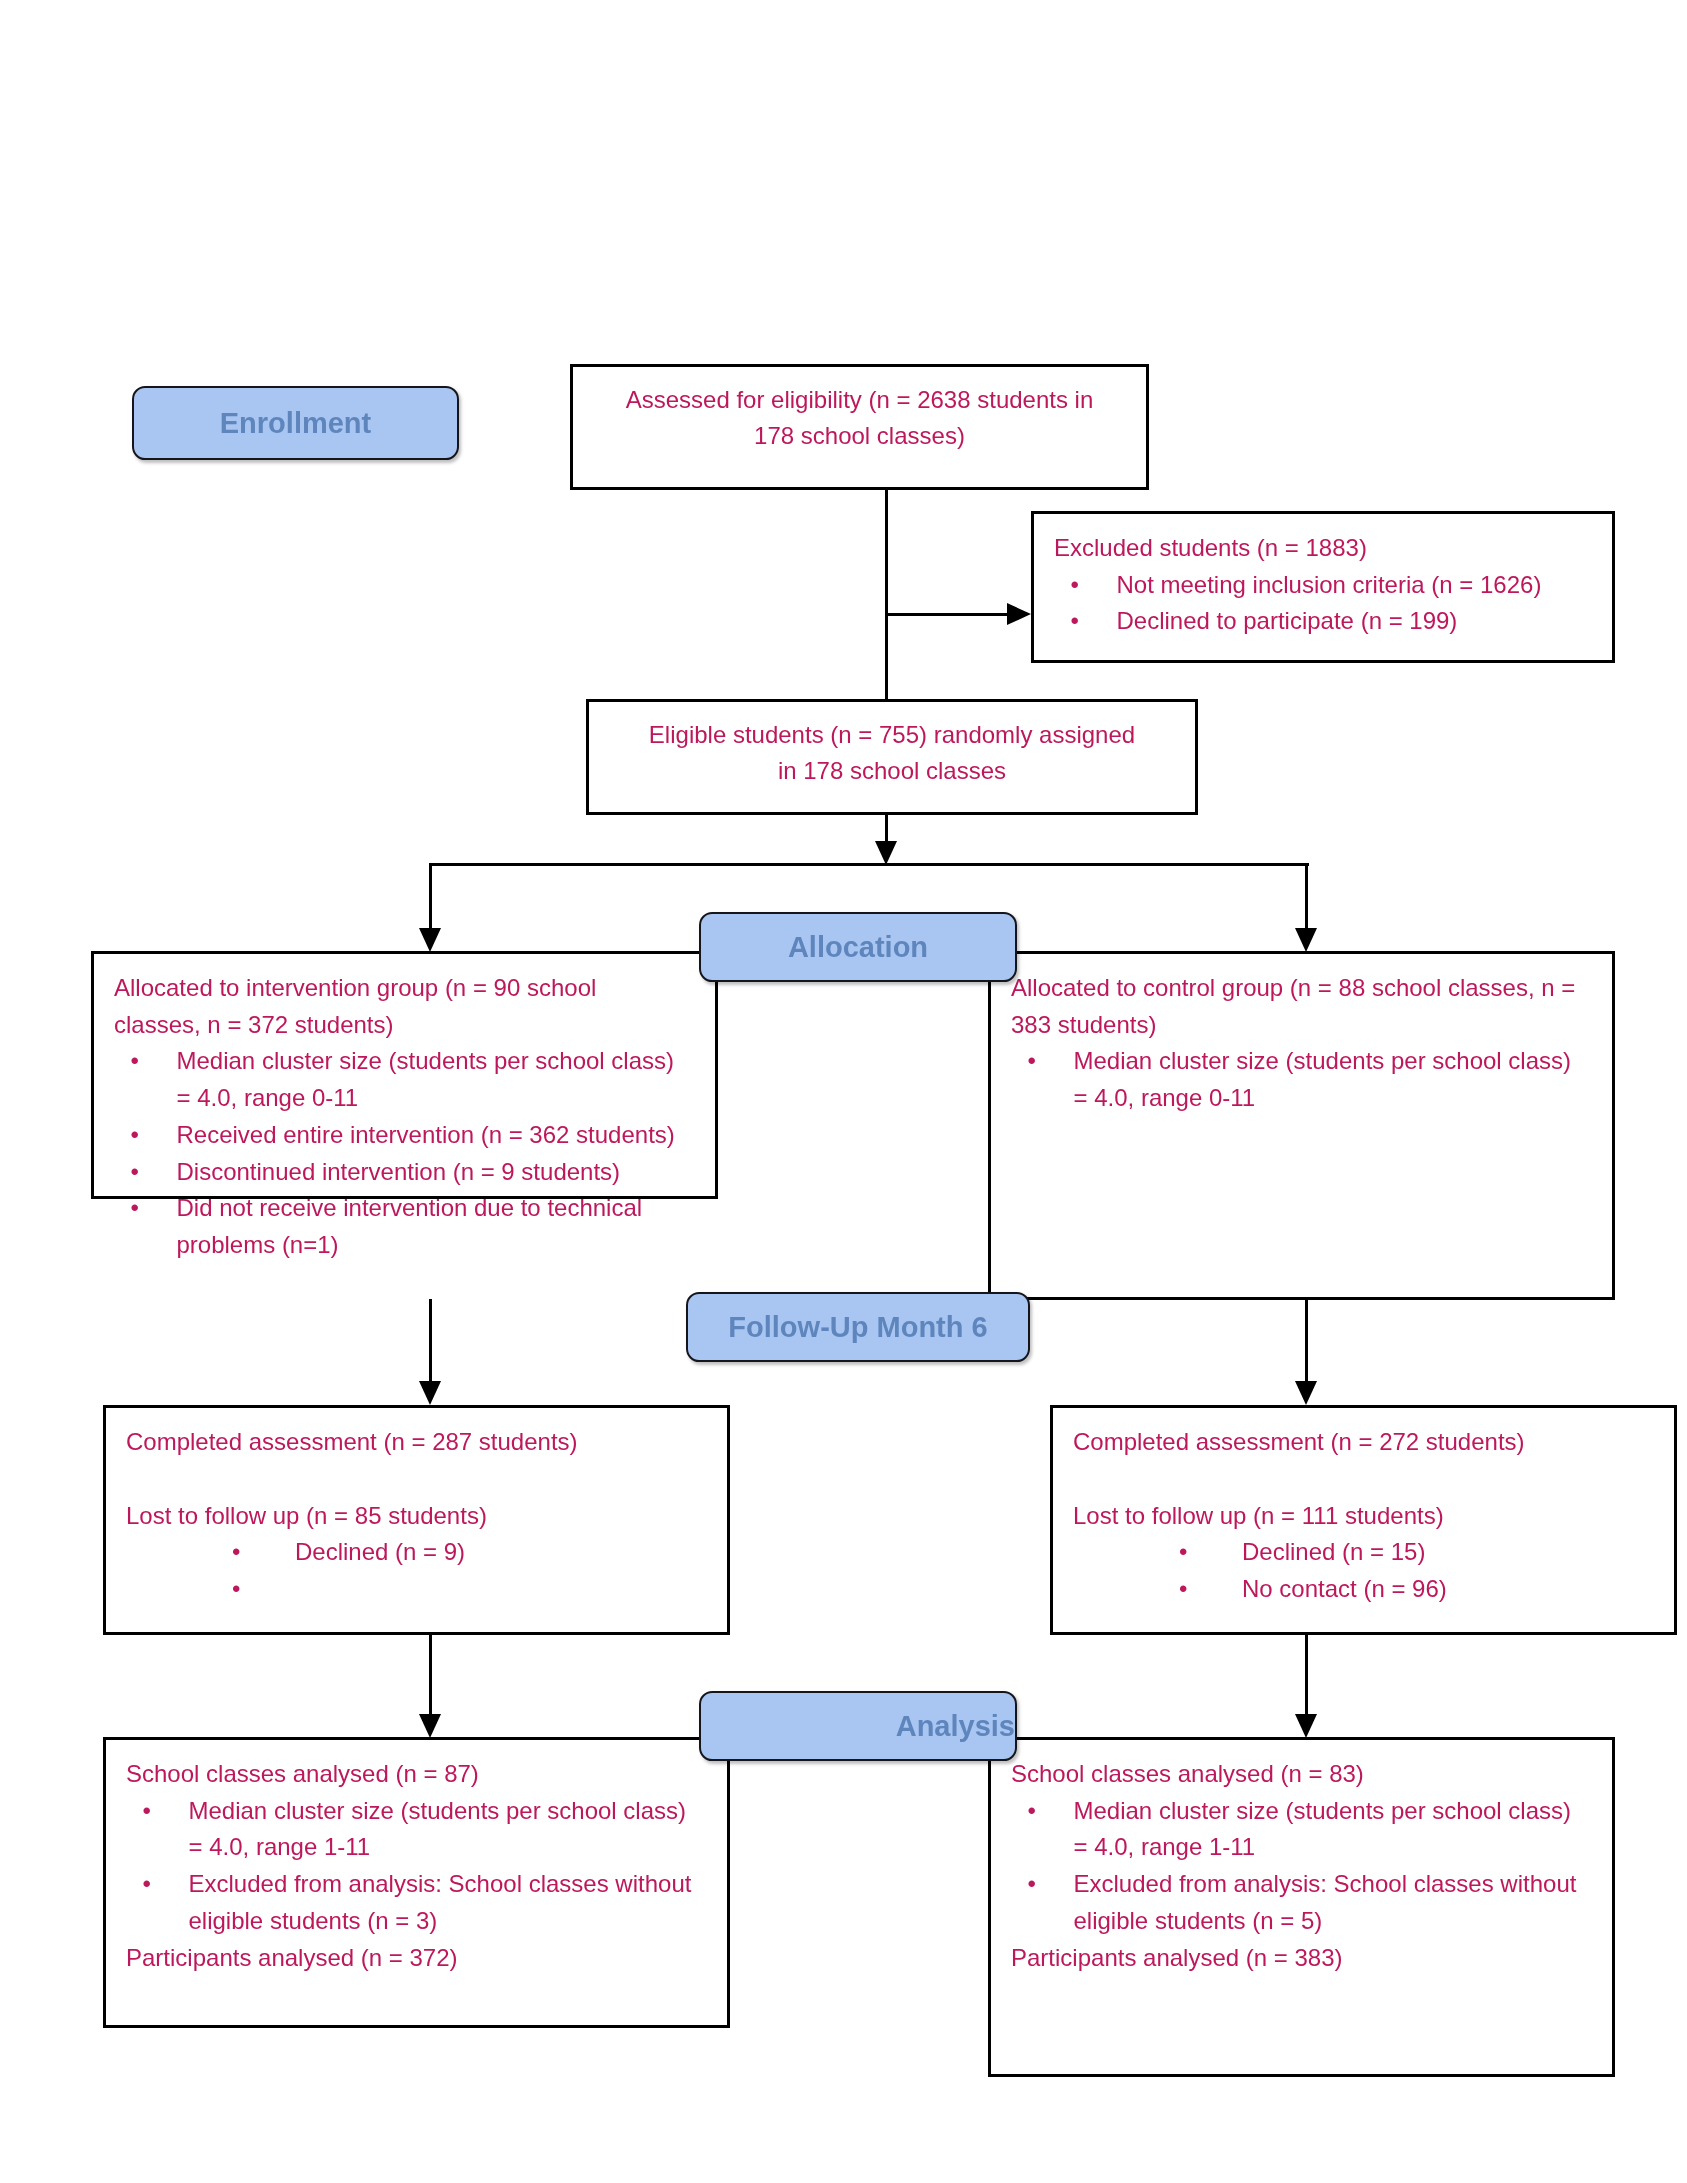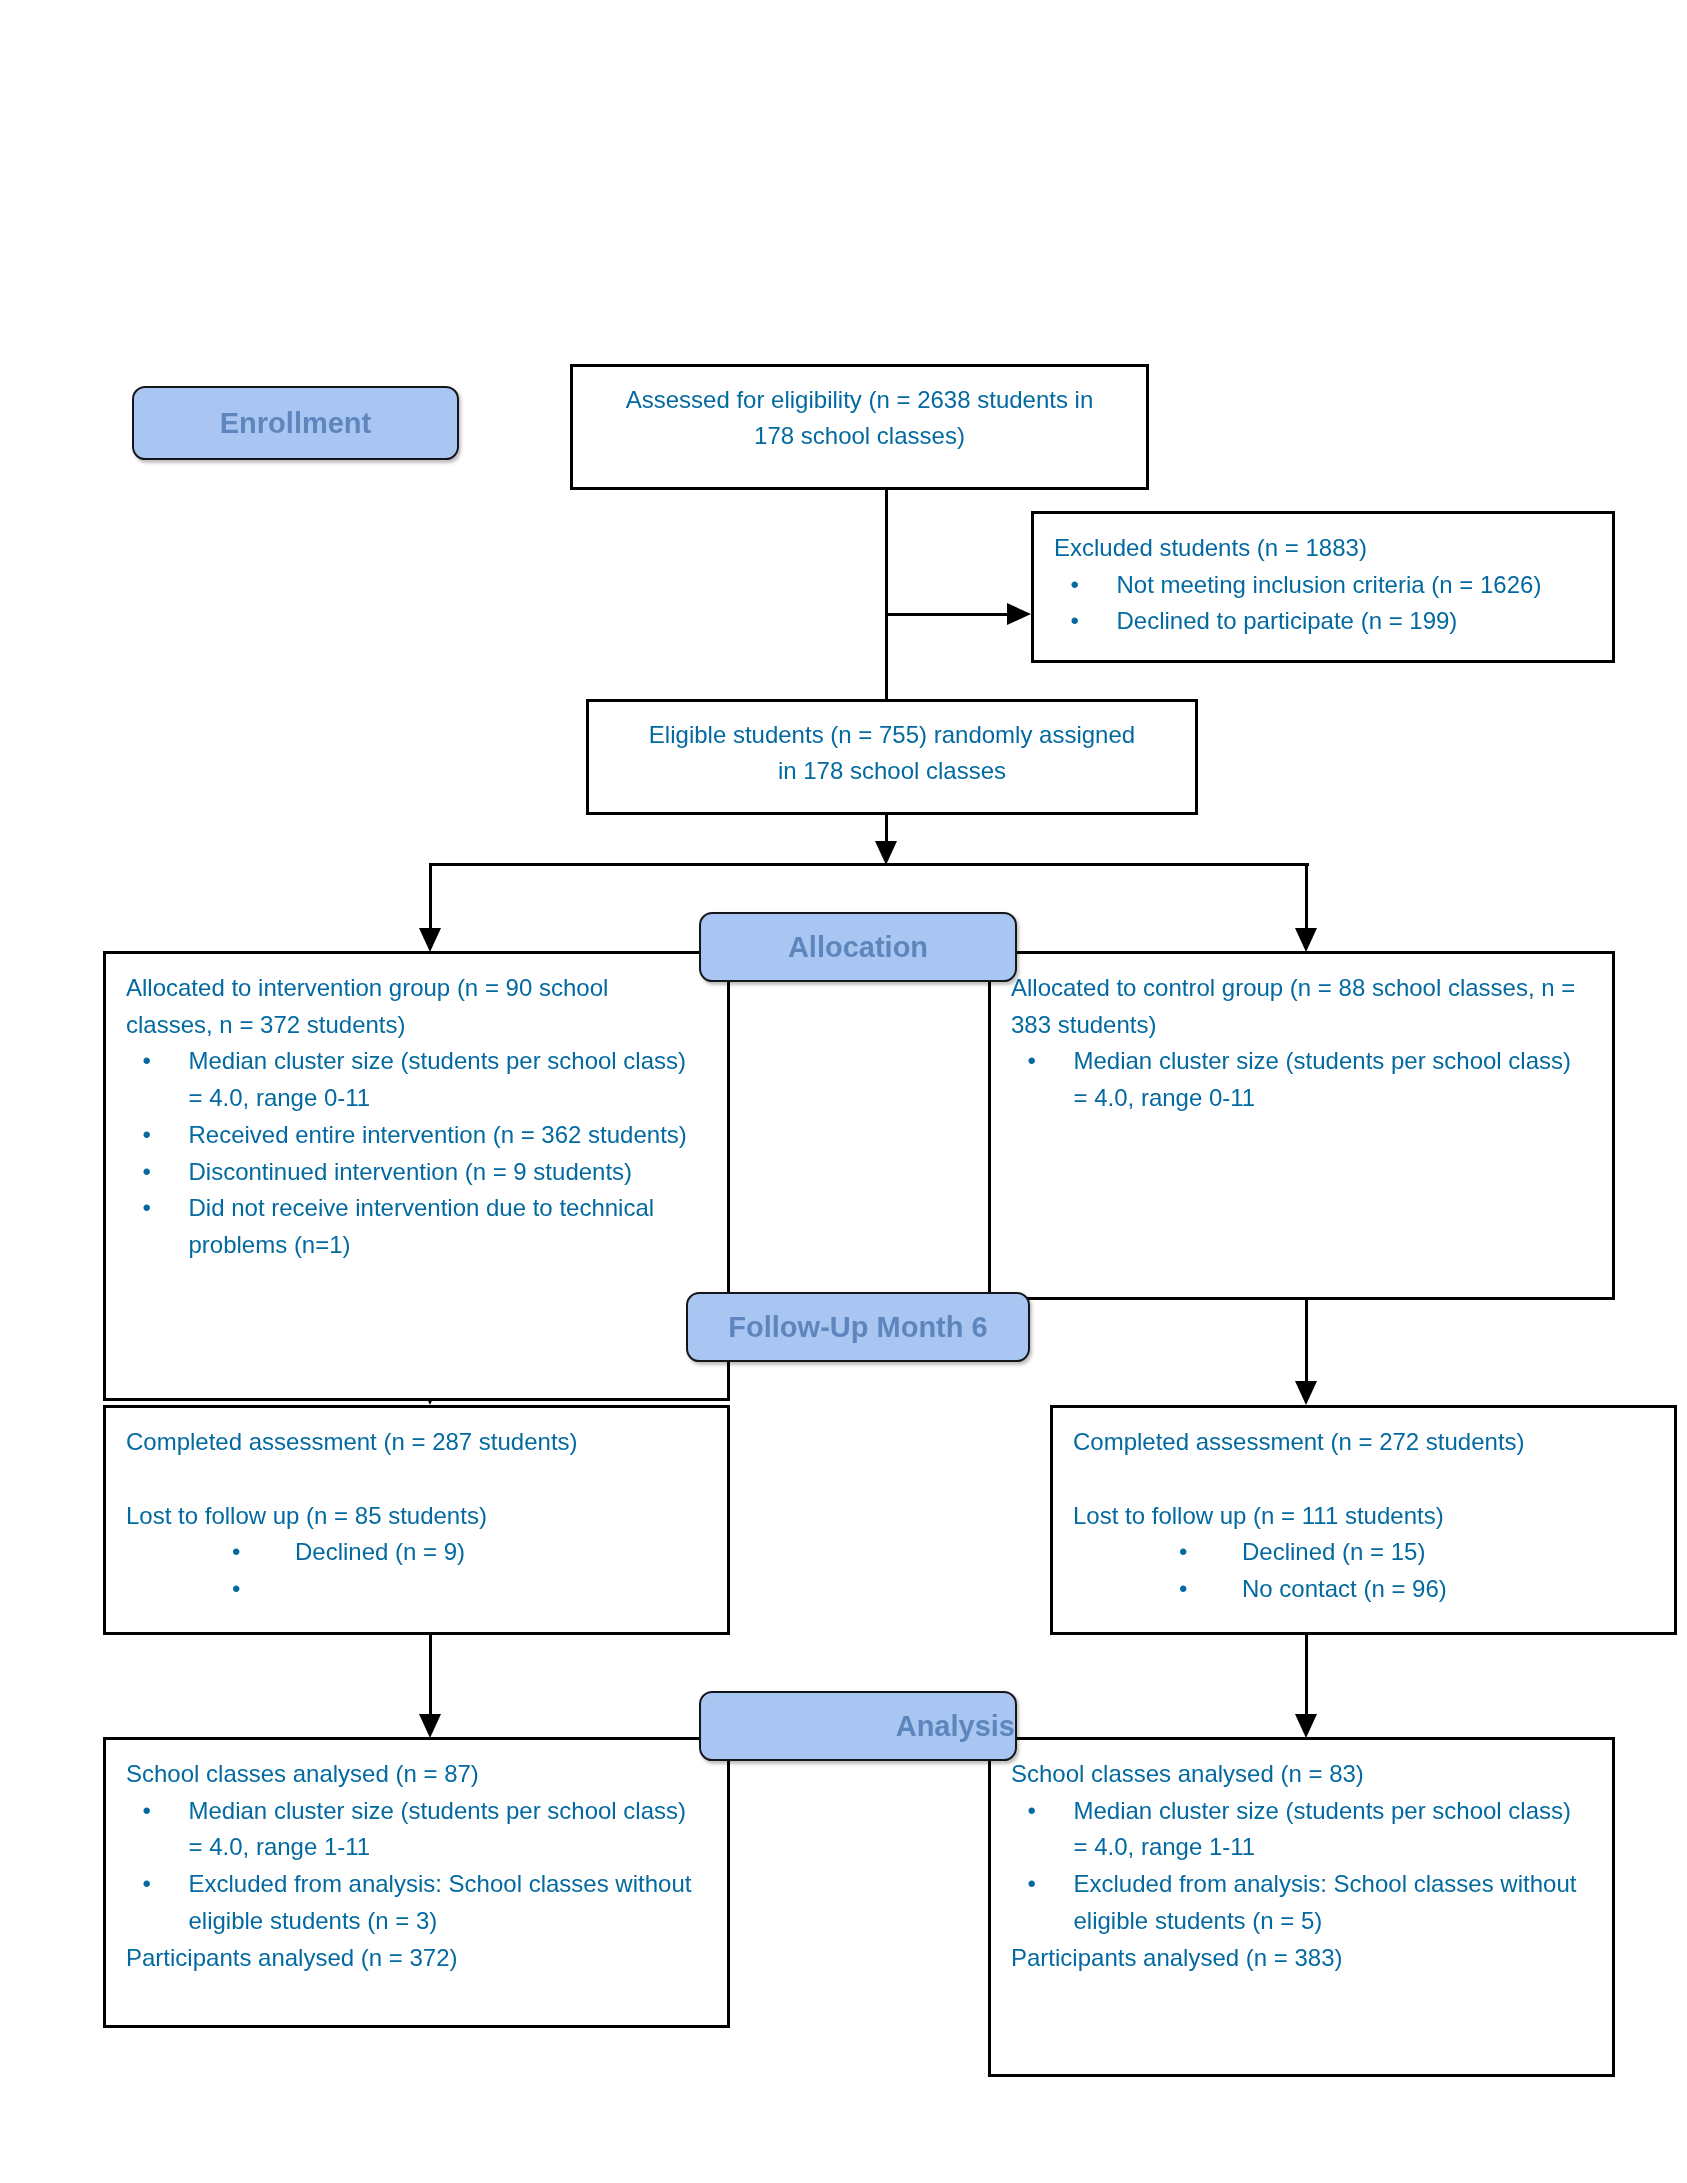--- a/index.html
+++ b/index.html
@@ -10,21 +10,21 @@
     --connector:#000000;
   }
   html,body{margin:0;padding:0;}
   body{
     width:1687px;height:2183px;background:#ffffff;position:relative;
     font-family:"Liberation Sans","DejaVu Sans",sans-serif;color:#000;
   }
   .stage{position:absolute;left:0;top:0;width:1687px;height:2183px;}
   .box{
     position:absolute;background:#fff;border:3.3px solid var(--box-border);
-    box-sizing:border-box;font-size:24px;line-height:1.53;color:#0369a1;z-index:2;
+    box-sizing:border-box;font-size:24px;line-height:1.53;color:#be185d;z-index:2;
   }
   .box.center{text-align:center;padding-top:14.6px;}
   .box.pad{padding:16px 26.5px 13.2px 20px;}
   .badge{
     position:absolute;background:var(--badge-fill);border:2.6px solid var(--badge-border);
     border-radius:13.2px;display:flex;align-items:center;justify-content:center;
     font-weight:bold;font-size:29px;color:var(--badge-text);z-index:5;
     box-sizing:border-box;box-shadow:2px 2.6px 3.3px rgba(0,0,0,0.25);
   }
   .vline,.hline{position:absolute;background:var(--connector);z-index:1;}
@@ -101,21 +101,21 @@
       <span class="dot">•</span>
       <span class="txt">Declined to participate (n = 199)</span>
     </div>
   </div>
 
   <div class="box center" style="left:586px;top:699px;width:612px;height:116px;">
     <div>Eligible students (n = 755) randomly assigned</div>
     <div>in 178 school classes</div>
   </div>
 
-  <div class="box pad" style="left:103px;top:951px;width:627px;height:450px;">
+  <div class="box pad" style="left:91px;top:951px;width:627px;height:248px;">
     <div>Allocated to intervention group (n = 90 school classes, n = 372 students)</div>
     <div class="bullet">
       <span class="dot">•</span>
       <span class="txt">Median cluster size (students per school class) = 4.0, range 0-11</span>
     </div>
     <div class="bullet">
       <span class="dot">•</span>
       <span class="txt">Received entire intervention (n = 362 students)</span>
     </div>
     <div class="bullet">

